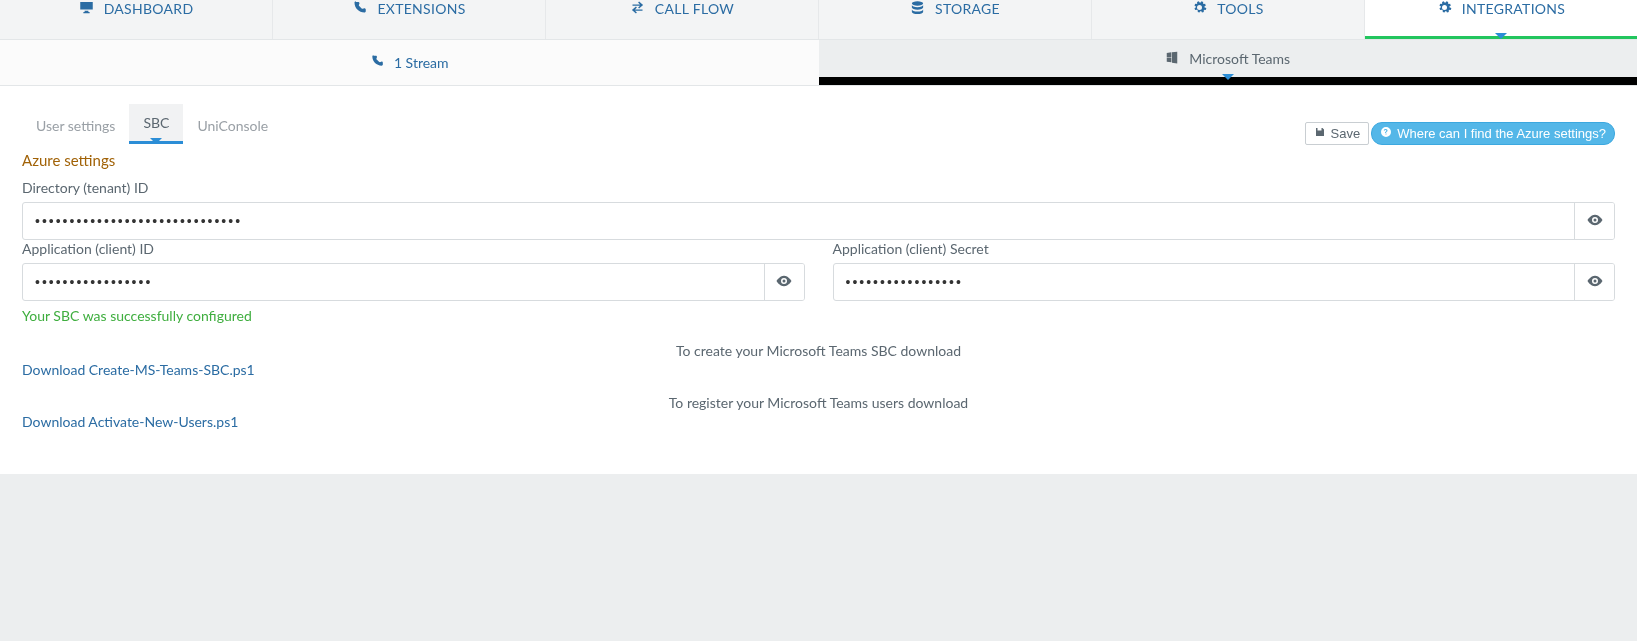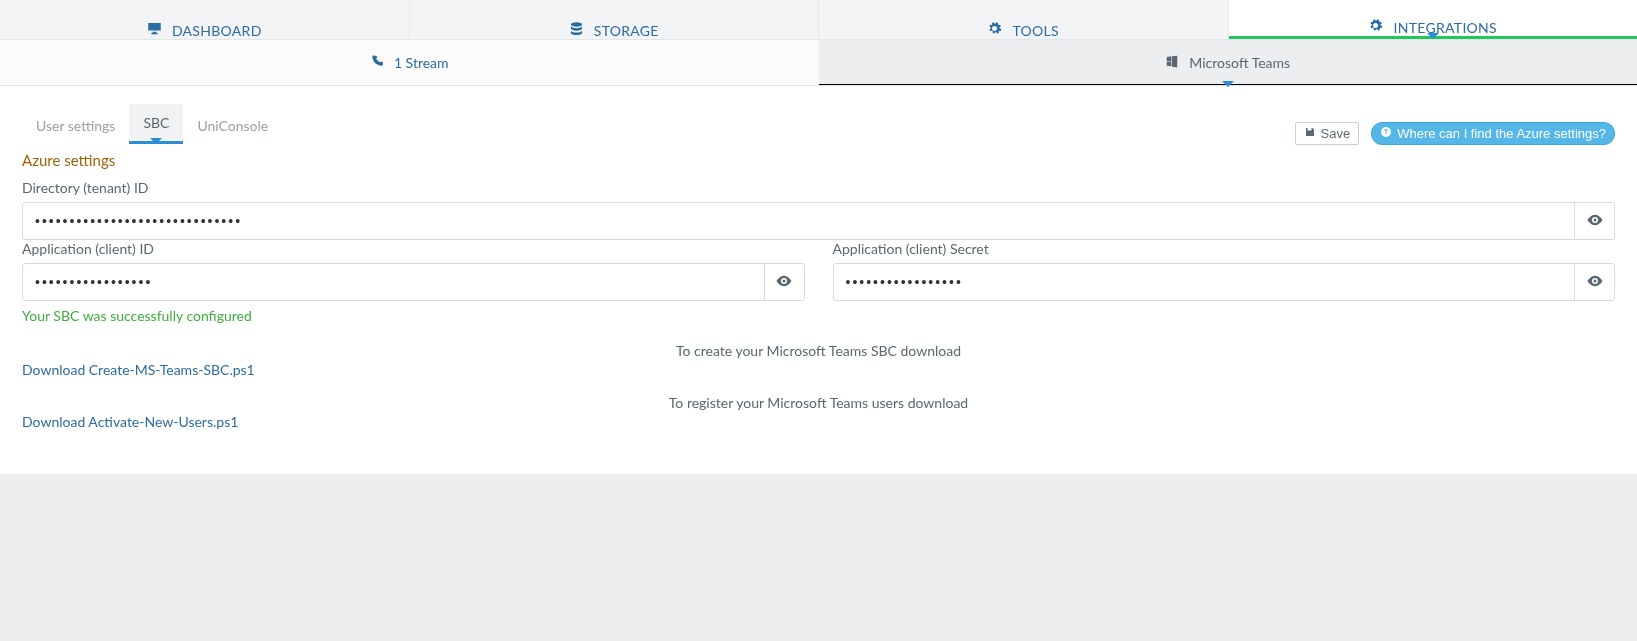--- a/index.html
+++ b/index.html
@@ -14,21 +14,21 @@
   
   .top-nav {
     display: flex;
     background: #f3f4f5;
     border-bottom: 1px solid #e3e6e8;
     height: 40px;
   }
   .top-nav .nav-item {
     flex: 1;
     display: flex;
-    align-items: flex-end;
+    align-items: flex-start;
     justify-content: center;
     gap: 10px;
     color: #2b6ca3;
     font-size: 14px;
     letter-spacing: .3px;
     cursor: pointer;
     background: #f3f4f5;
     border-right: 1px solid #e6e8ea;
     position: relative;
   }
@@ -61,21 +61,21 @@
     align-items: center;
     justify-content: center;
     gap: 10px;
     color: #2b6ca3;
     cursor: pointer;
     position: relative;
     background: #fbfbfb;
   }
   .sub-nav .nav-item.active {
     background: #eceeef;
-    border-bottom: 1px solid #000000;
+    border-bottom: 8px solid #000000;
     color: #5b6770;
   }
   .sub-nav .nav-item.active::after {
     content: "";
     position: absolute;
     bottom: -9px;
     left: 50%;
     transform: translateX(-50%);
     border: 6px solid transparent;
     border-top-color: #2b8dd6;
@@ -113,21 +113,21 @@
     bottom: -9px;
     left: 50%;
     transform: translateX(-50%);
     border: 6px solid transparent;
     border-top-color: #2b8dd6;
   }
 
   .action-bar {
     display: flex;
     justify-content: flex-end;
-    gap: 12px;
+    gap: 2px;
     margin-bottom: 2px;
     margin-top: -36px;
   }
   .btn {
     display: inline-flex;
     align-items: center;
     gap: 5px;
     padding: 3px 8px;
     font-size: 13px;
     border: 1px solid #c9ced2;
@@ -244,20 +244,32 @@
       </g>
   </defs>
 </svg>
 
 <div class="top-nav">
   <div class="nav-item">
     <span><svg viewBox="0 0 24 24">
           <use href="#ic-monitor"></use>
         </svg></span>
     <span>DASHBOARD</span>
+  </div>
+  <div class="nav-item">
+    <span><svg viewBox="0 0 24 24">
+          <use href="#ic-phone"></use>
+        </svg></span>
+    <span>EXTENSIONS</span>
+  </div>
+  <div class="nav-item">
+    <span><svg viewBox="0 0 24 24">
+          <use href="#ic-exchange"></use>
+        </svg></span>
+    <span>CALL FLOW</span>
   </div>
   <div class="nav-item">
     <span><svg viewBox="0 0 24 24">
           <use href="#ic-database"></use>
         </svg></span>
     <span>STORAGE</span>
   </div>
   <div class="nav-item">
     <span><svg viewBox="0 0 24 24">
           <use href="#ic-gears"></use>

